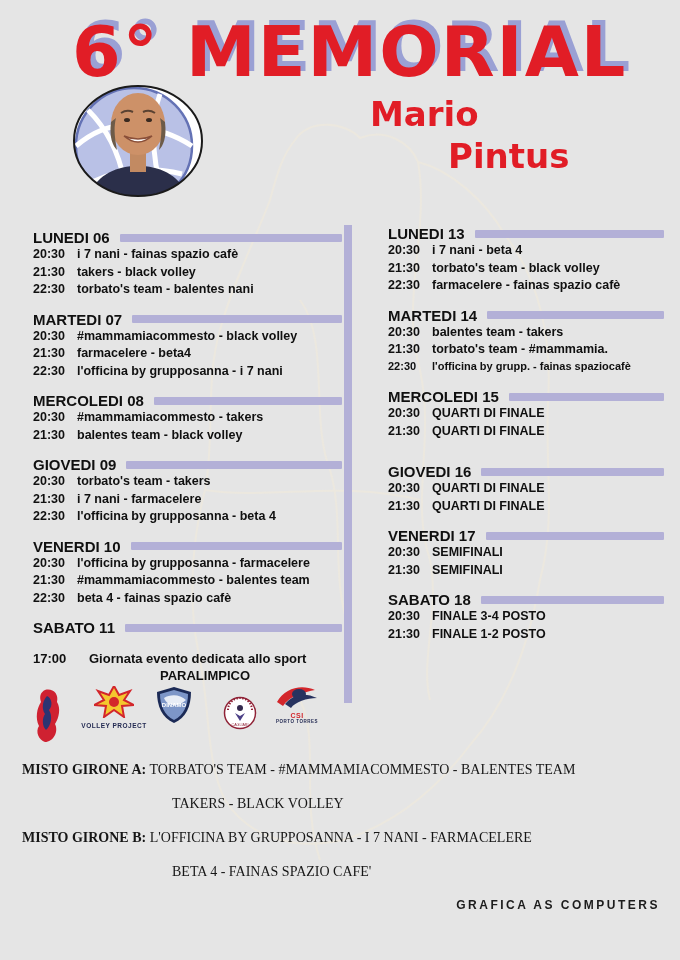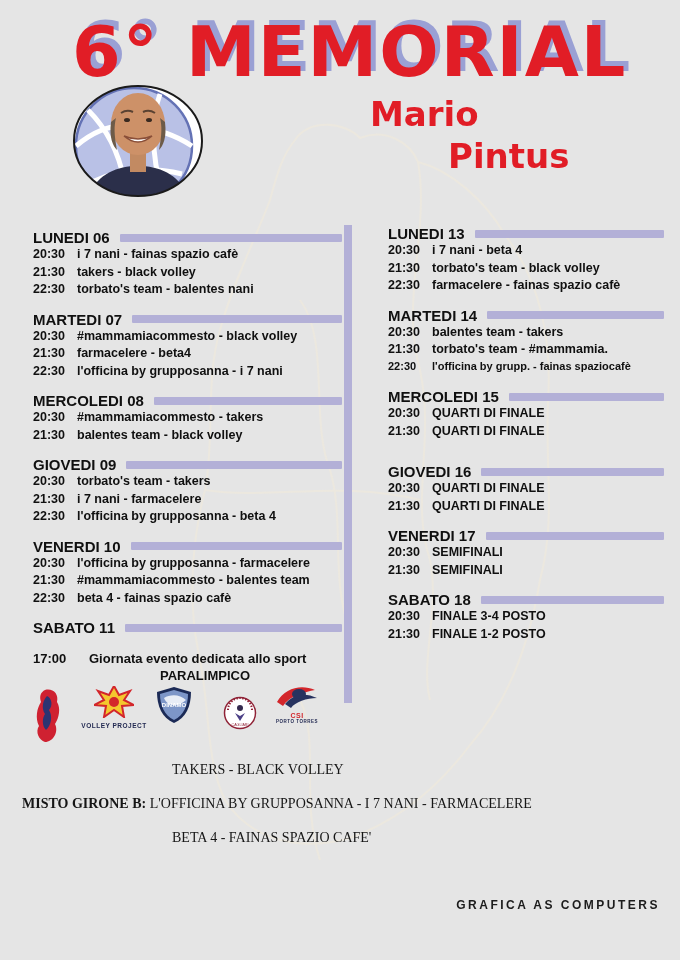--- a/index.html
+++ b/index.html
@@ -348,20 +348,21 @@
         <path d="M2,18 C10,4 26,0 40,6 C30,8 14,12 8,22 Z" fill="#d3262b"></path>
         <path d="M10,20 C18,10 30,8 42,14 C32,14 20,18 16,24 Z" fill="#27335f"></path>
         <ellipse cx="24" cy="10" rx="7" ry="5" fill="#27335f"></ellipse>
       </svg>
       <div class="logo-label" style="font-size:7px;color:#d3262b;">CSI</div>
       <div class="logo-label" style="font-size:4.5px;">PORTO TORRES</div>
     </div>
   </div>
 
   <div class="gironi">
+    <div class="giro-line"><span class="giro-label">MISTO GIRONE A:</span> <span>TORBATO'S TEAM - #MAMMAMIACOMMESTO - BALENTES TEAM</span></div>
     <div class="giro-line giro-cont">TAKERS - BLACK VOLLEY</div>
     <div class="giro-line"><span class="giro-label">MISTO GIRONE B:</span> <span>L'OFFICINA BY GRUPPOSANNA - I 7 NANI - FARMACELERE</span></div>
     <div class="giro-line giro-cont">BETA 4 - FAINAS SPAZIO CAFE'</div>
   </div>
 
   <div class="credit">GRAFICA AS COMPUTERS</div>
 
 </div>
 
 </body></html>

